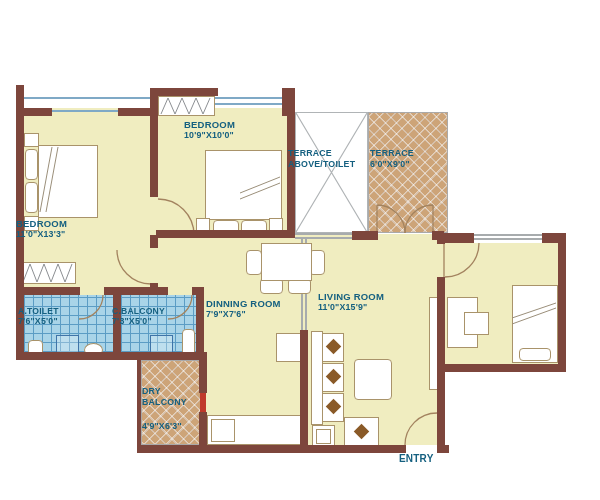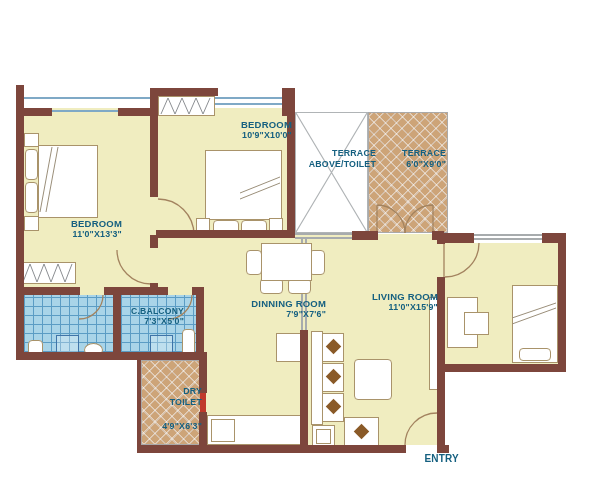--- a/index.html
+++ b/index.html
@@ -20,21 +20,21 @@
   .void{position:absolute;box-sizing:border-box;background:#fff;border:1.5px solid #b0b4b6;}
   .w{position:absolute;background:#7d463c;box-sizing:border-box;}
   .red{position:absolute;background:#c0392b;}
   .win{position:absolute;background:#7fa9c6;}
   .tg{position:absolute;background:#a7abad;}
   .band{position:absolute;background:#fff;}
   .f{position:absolute;background:#fff;border:1px solid #a9936a;box-sizing:border-box;}
   .rnd{border-radius:4px;}
   .bf{position:absolute;box-sizing:border-box;border:1.5px solid #3f74a8;background:rgba(255,255,255,.25);}
   .dia{position:absolute;background:#8a5a28;transform:rotate(45deg);}
-  .lbl{position:absolute;text-align:right;color:#156080;
+  .lbl{position:absolute;text-align:left;color:#156080;
        font:bold 9.5px/1.2 "Liberation Sans",sans-serif;letter-spacing:.2px;white-space:nowrap;}
   .lbl .dim{font-size:8.8px;}
   svg.ovl{position:absolute;left:0;top:0;pointer-events:none;}
 </style>
 </head>
 <body>
 
 <div class="plan">
 
   <div class="room" style="left:24px;top:108px;width:134px;height:187px;"></div>
@@ -176,34 +176,38 @@
     <div class="dim">10'9"X10'0"</div>
   </div>
   <div class="lbl" style="left:288px;top:148px;width:88px;font-size:8.8px;">
     <div>TERRACE</div>
     <div>ABOVE/TOILET</div>
   </div>
   <div class="lbl" style="left:370px;top:148px;width:76px;font-size:8.8px;">
     <div>TERRACE</div>
     <div class="dim">6'0"X9'0"</div>
   </div>
+  <div class="lbl" style="left:18px;top:306px;width:72px;font-size:8.6px;">
+    <div>A.TOILET</div>
+    <div class="dim">7'6"X5'0"</div>
+  </div>
   <div class="lbl" style="left:112px;top:306px;width:72px;font-size:8.6px;">
     <div>C.BALCONY</div>
     <div class="dim">7'3"X5'0"</div>
   </div>
   <div class="lbl" style="left:206px;top:298px;width:120px;">
     <div>DINNING ROOM</div>
     <div class="dim">7'9"X7'6"</div>
   </div>
   <div class="lbl" style="left:318px;top:291px;width:120px;">
     <div>LIVING ROOM</div>
     <div class="dim">11'0"X15'9"</div>
   </div>
   <div class="lbl" style="left:142px;top:386px;width:60px;font-size:8.8px;">
     <div>DRY</div>
-    <div>TOILET</div>
+    <div>BALCONY</div>
     <div class="dim" style="margin-top:14px;">4'9"X6'3"</div>
   </div>
   <div class="lbl" style="left:399px;top:453px;width:60px;font-size:10px;">
     <div>ENTRY</div>
   </div>
 
 </div>
 
 </body></html>

